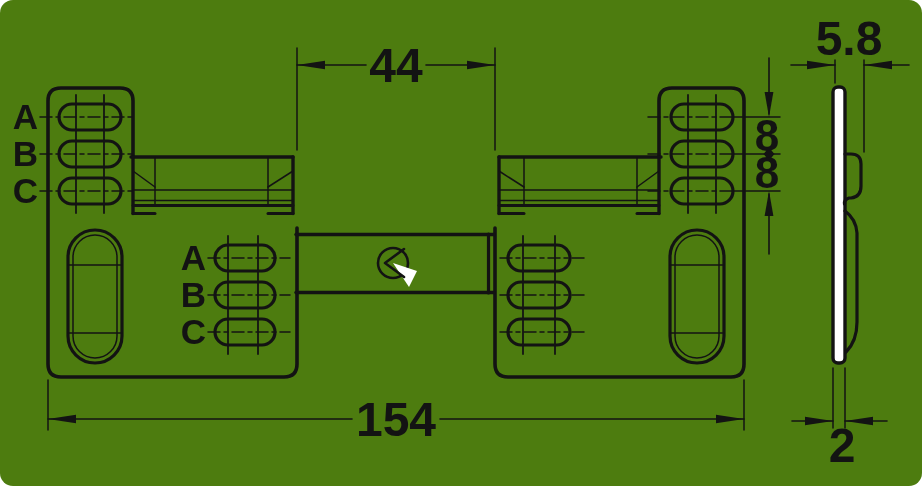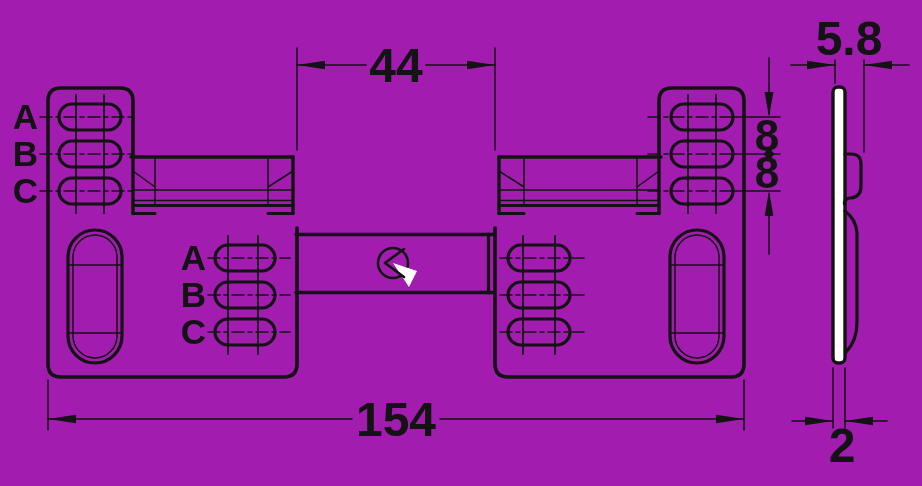--- a/index.html
+++ b/index.html
@@ -1,17 +1,17 @@
 <!DOCTYPE html>
 <html><head>
 <meta charset="utf-8">
 <style>
   html,body{margin:0;padding:0;background:#fff;}
-  .canvas{position:relative;width:922px;height:486px;background:#a21caf;overflow:hidden;
-          font-family:"Liberation Sans",sans-serif;}
+  .canvas{position:relative;width:922px;height:486px;background:#4d7c0f;overflow:hidden;
+          font-family:"Liberation Sans",sans-serif;border-radius:13px;}
   svg{position:absolute;left:0;top:0;}
   text{font-family:"Liberation Sans",sans-serif;font-weight:700;fill:#131313;}
   .dim-text{font-size:48px;}
   .dim-text-sm{font-size:44px;}
   .row-label{font-size:35px;}
 </style>
 </head>
 <body>
 
 <div class="canvas">

